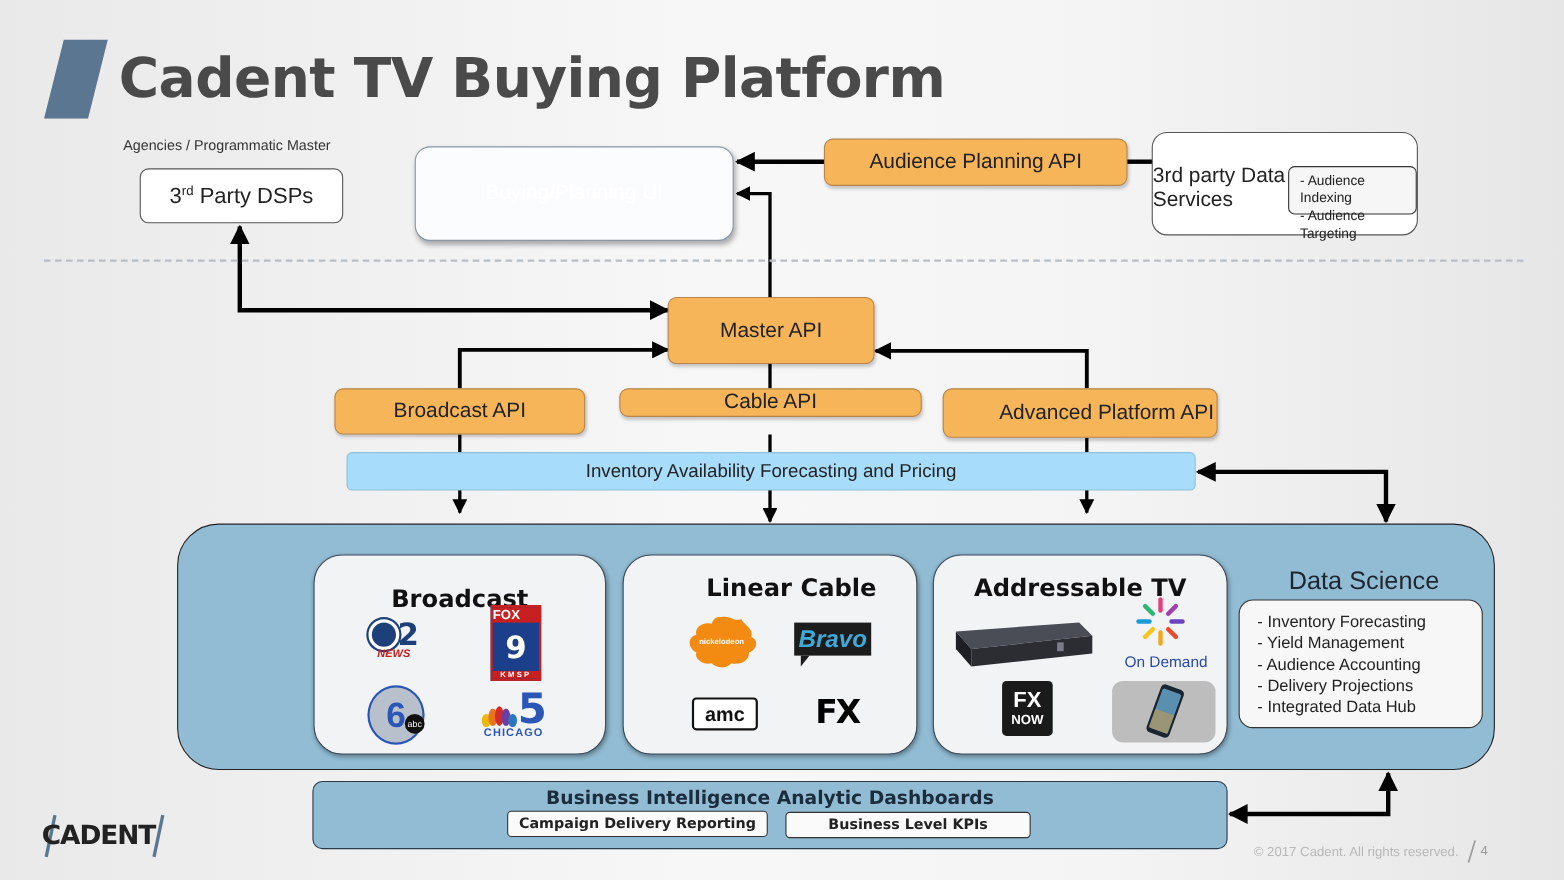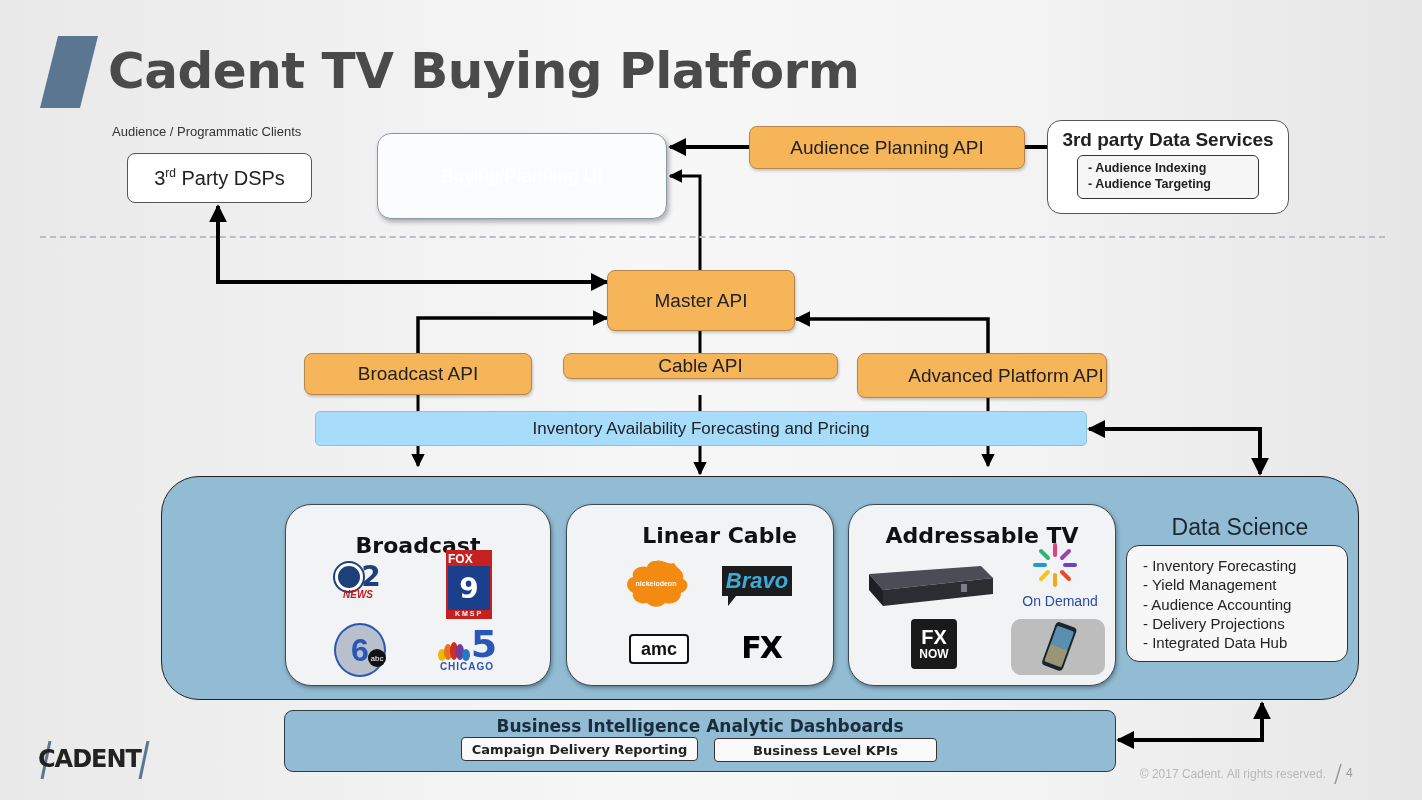--- a/index.html
+++ b/index.html
@@ -63,30 +63,30 @@
 
   <line x1="418" y1="395" x2="418" y2="466" stroke="#000" stroke-width="3" marker-end="url(#ah)"></line>
   <line x1="700" y1="395" x2="700" y2="474" stroke="#000" stroke-width="3" marker-end="url(#ah)"></line>
   <line x1="988" y1="398" x2="988" y2="466" stroke="#000" stroke-width="3" marker-end="url(#ah)"></line>
 
   <polyline points="1089,429 1260,429 1260,474" fill="none" stroke="#000" stroke-width="4" marker-start="url(#ah)" marker-end="url(#ah)"></polyline>
 
   <polyline points="1118,740 1262,740 1262,703" fill="none" stroke="#000" stroke-width="4" marker-start="url(#ah)" marker-end="url(#ah)"></polyline>
 </svg>
 
-<div class="abs small-label" style="left:112px; top:124px;">Audience / Programmatic Clients</div>
+<div class="abs small-label" style="left:112px; top:124px;">Agencies / Programmatic Master</div>
 <div class="abs outline-box" style="left:127px; top:153px; width:185px; height:50px; font-size:20px; border-radius:8px;">
   <span><span>3</span><sup style="font-size:12px;">rd</sup><span> Party DSPs</span></span>
 </div>
 
 <div class="abs ui-box">Buying/Planning UI</div>
 
 <div class="abs orange" style="left:749px; top:126px; width:276px; height:43px;">Audience Planning API</div>
 
-<div class="abs outline-box" style="left:1047px; top:120px; width:242px; height:94px; border-radius:14px; flex-direction:column; justify-content:flex-start; padding-top:8px;font-weight:bold;">
+<div class="abs outline-box" style="left:1047px; top:120px; width:242px; height:94px; border-radius:14px; flex-direction:row; justify-content:flex-start; padding-top:8px;">
   <div style="font-size:19px; color:#222; font-family:'Liberation Sans Narrow','Liberation Sans',sans-serif;">3rd party Data Services</div>
   <div style="margin-top:4px; width:182px; height:44px; border:1.5px solid #333; border-radius:6px; background:#f6f6f6; box-sizing:border-box; padding:4px 0 0 10px; font-size:12.5px; line-height:16px; color:#222;">
     <div>- Audience Indexing</div>
     <div>- Audience Targeting</div>
   </div>
 </div>
 
 <div class="abs dashed"></div>
 
 <div class="abs orange" style="left:607px; top:270px; width:188px; height:61px;">Master API</div>

